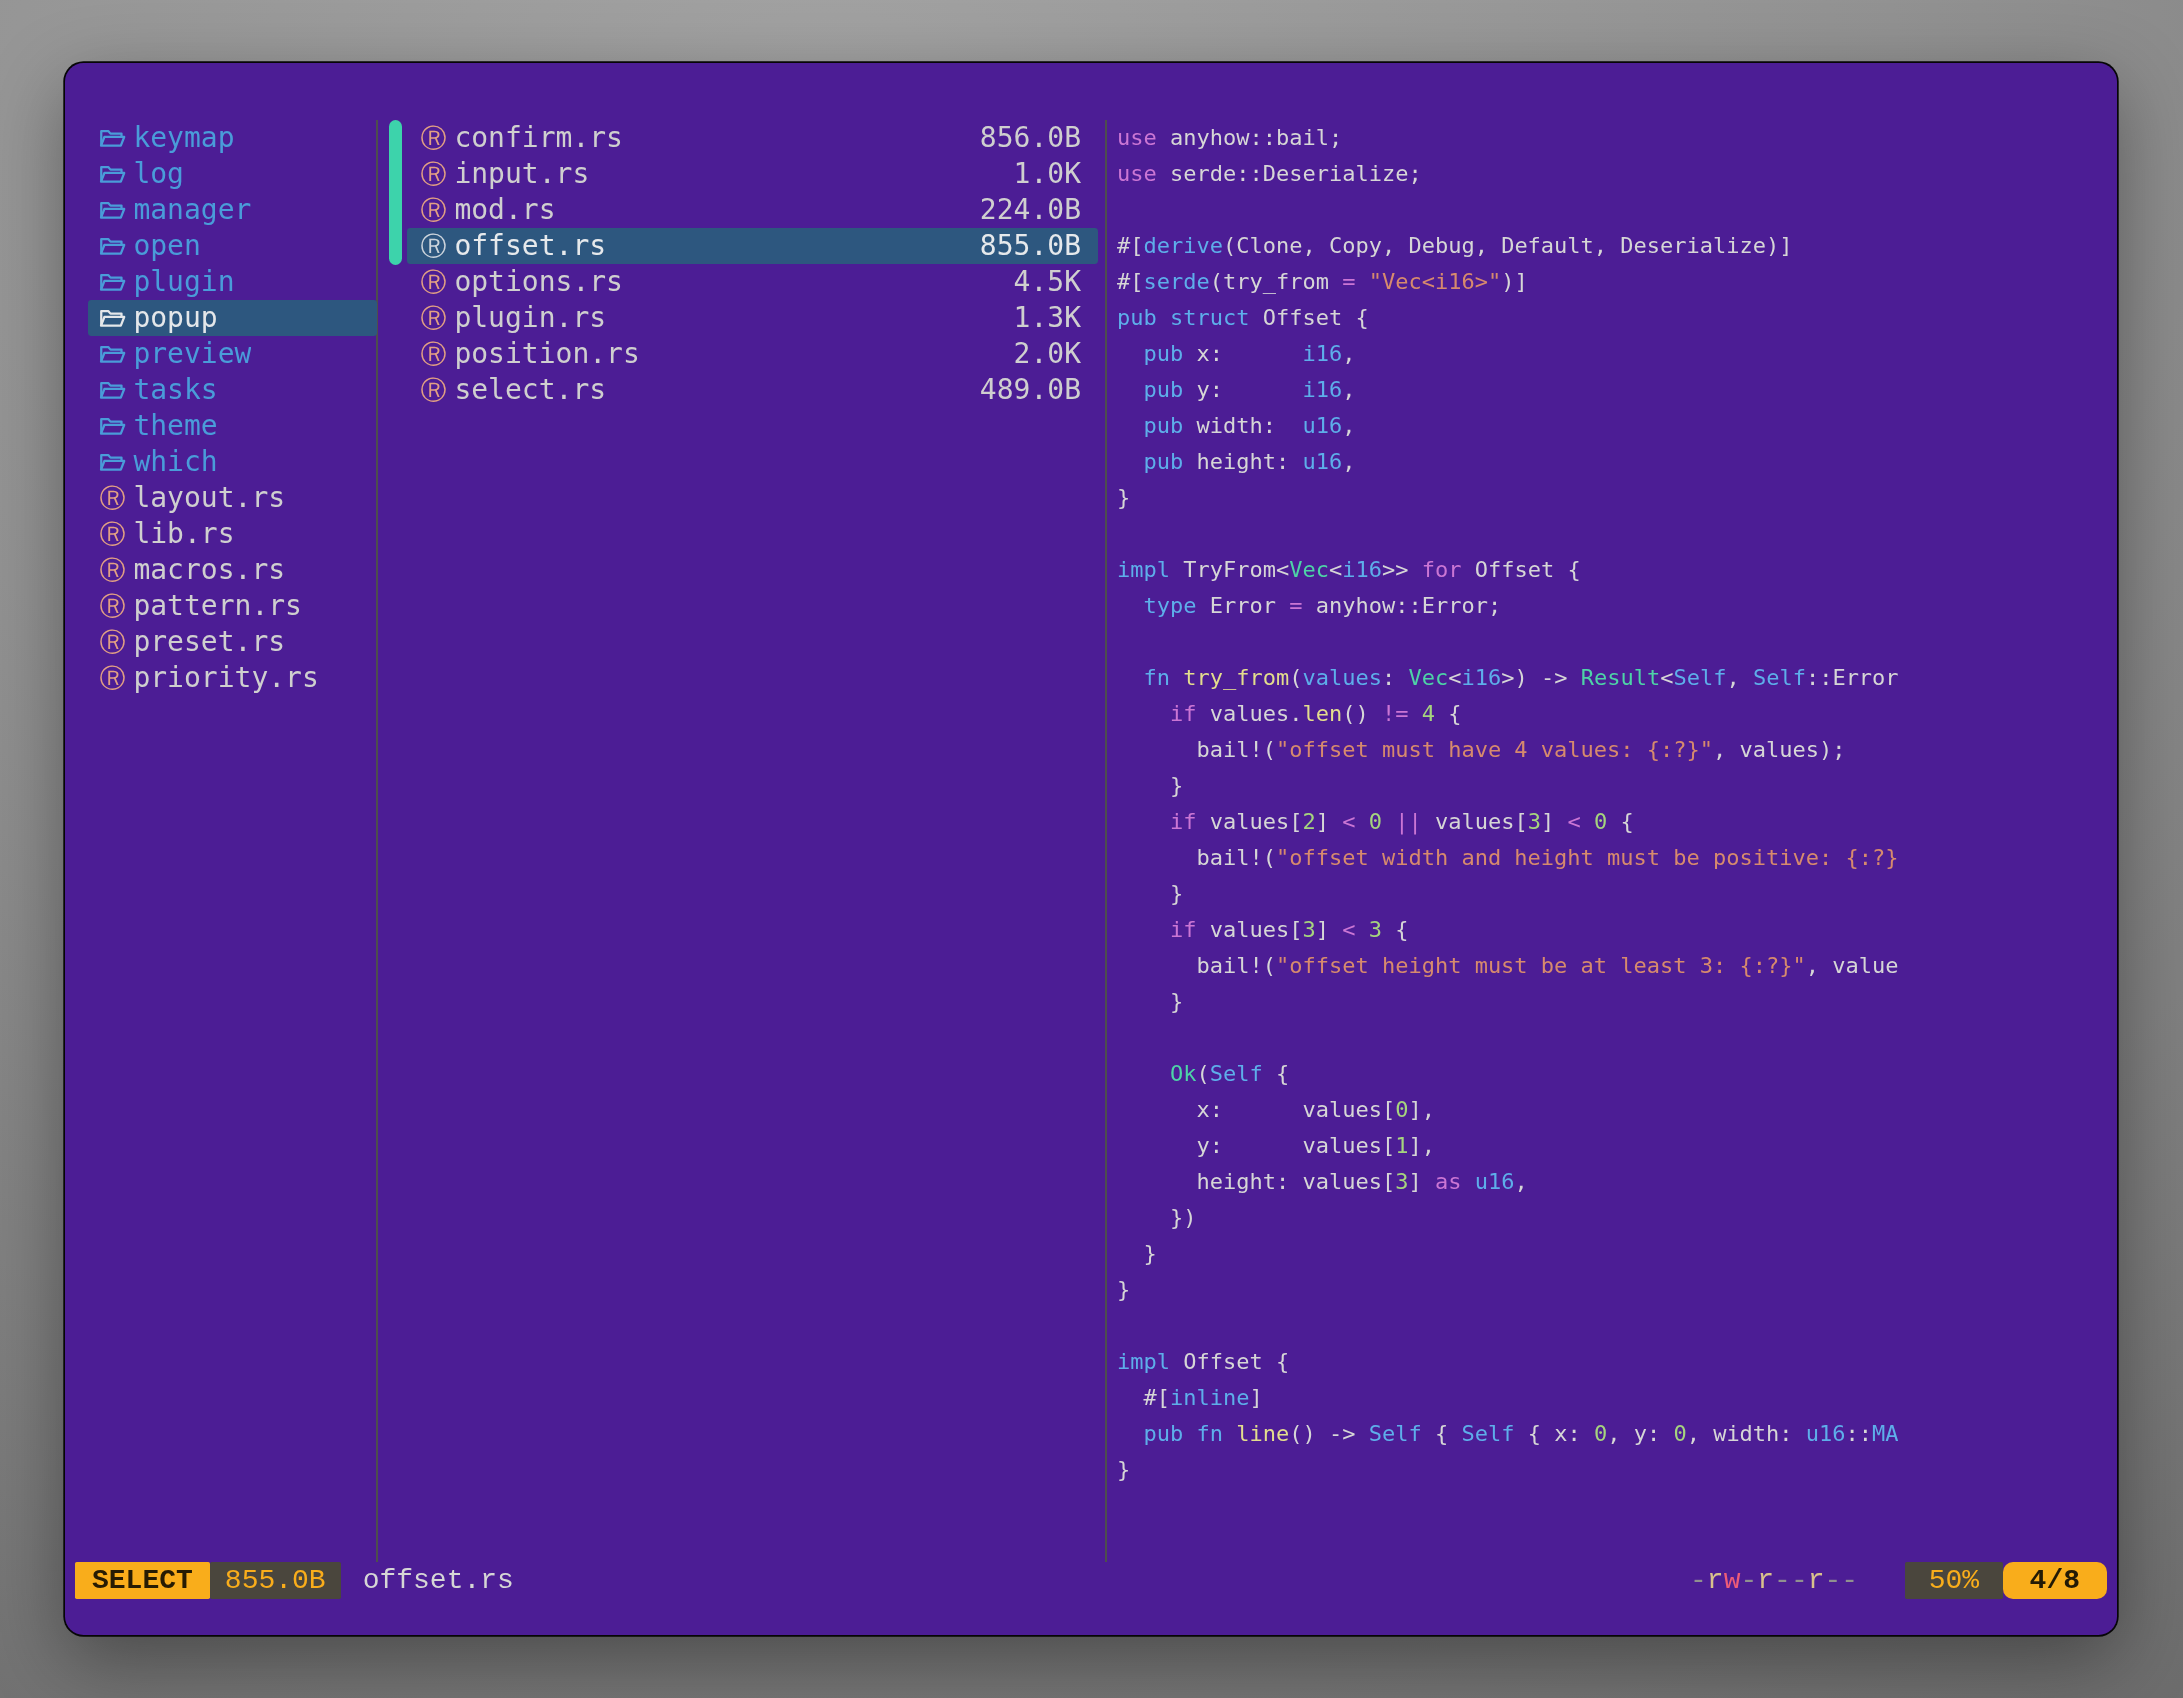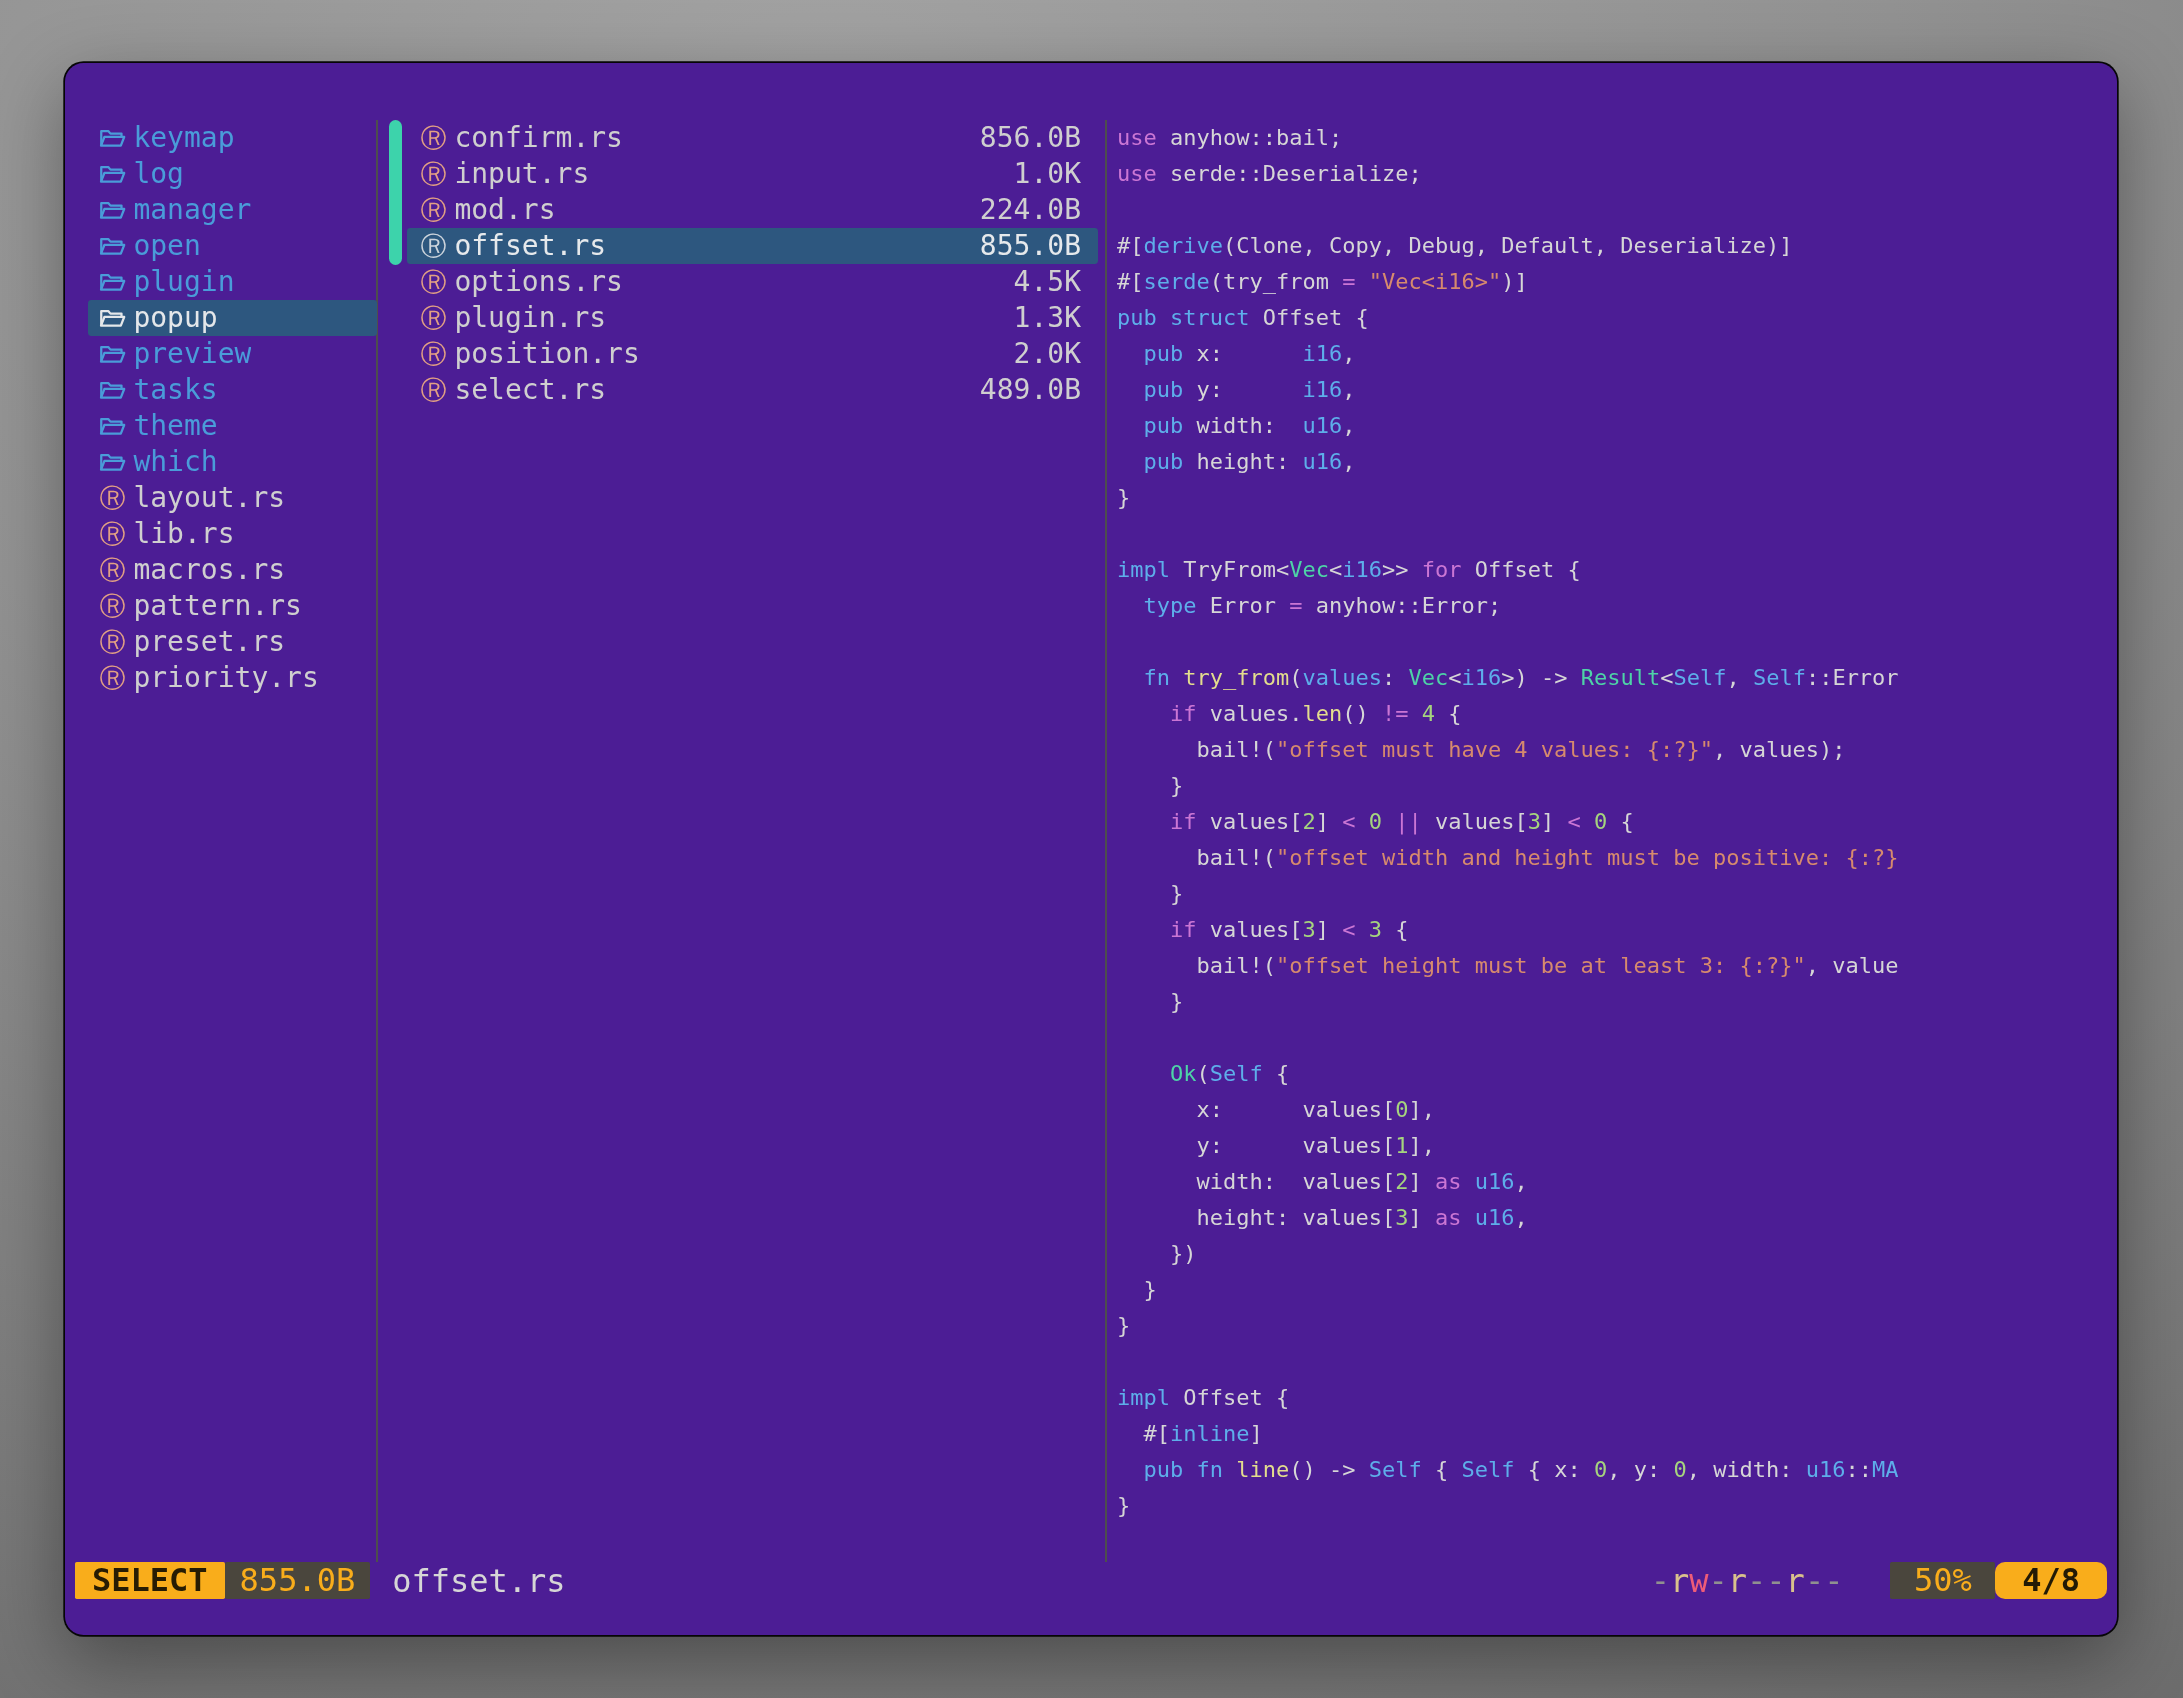--- a/index.html
+++ b/index.html
@@ -51,21 +51,21 @@
   .cl{height:36px;line-height:36px;font-size:22px;white-space:pre;min-height:36px;}
   .c-fg{color:#d6d6d6;}
   .c-kw{color:#cb76d4;}
   .c-blue{color:#5eaeea;}
   .c-teal{color:#4ed3a7;}
   .c-yel{color:#e3dd8d;}
   .c-grn{color:#a6d47e;}
   .c-str{color:#d78a6d;}
 
   
-  .statusbar{position:absolute;left:10px;right:10px;top:1499px;height:37px;display:flex;align-items:center;font-size:32px;}
+  .statusbar{position:absolute;left:10px;right:10px;top:1499px;height:37px;display:flex;align-items:center;font-size:28px;font-family:Liberation Mono, monospace;}
   .badge-mode{
     background:var(--accent,#f9ad1b);color:#271c03;font-weight:bold;
     padding:0 17px;height:37px;line-height:37px;border-radius:1.7px;
   }
   .badge-size{
     background:#4a463d;color:var(--accent,#f9ad1b);
     padding:0 15px;height:37px;line-height:37px;border-radius:1.7px;
   }
   .sb-name{margin-left:22px;color:#d6d6d6;}
   .sb-right{margin-left:auto;display:flex;align-items:center;}
@@ -273,21 +273,20 @@
       <div class="cl"><span class="c-fg">    </span><span class="c-kw">if</span><span class="c-fg"> values[</span><span class="c-grn">2</span><span class="c-fg">] </span><span class="c-kw">&lt;</span><span class="c-fg"> </span><span class="c-grn">0</span><span class="c-fg"> </span><span class="c-kw">||</span><span class="c-fg"> values[</span><span class="c-grn">3</span><span class="c-fg">] </span><span class="c-kw">&lt;</span><span class="c-fg"> </span><span class="c-grn">0</span><span class="c-fg"> {</span></div>
       <div class="cl"><span class="c-fg">      bail!(</span><span class="c-str">"offset width and height must be positive: {:?}</span></div>
       <div class="cl"><span class="c-fg">    }</span></div>
       <div class="cl"><span class="c-fg">    </span><span class="c-kw">if</span><span class="c-fg"> values[</span><span class="c-grn">3</span><span class="c-fg">] </span><span class="c-kw">&lt;</span><span class="c-fg"> </span><span class="c-grn">3</span><span class="c-fg"> {</span></div>
       <div class="cl"><span class="c-fg">      bail!(</span><span class="c-str">"offset height must be at least 3: {:?}"</span><span class="c-fg">, value</span></div>
       <div class="cl"><span class="c-fg">    }</span></div>
       <div class="cl">&nbsp;</div>
       <div class="cl"><span class="c-fg">    </span><span class="c-teal">Ok</span><span class="c-fg">(</span><span class="c-blue">Self</span><span class="c-fg"> {</span></div>
       <div class="cl"><span class="c-fg">      x:      values[</span><span class="c-grn">0</span><span class="c-fg">],</span></div>
       <div class="cl"><span class="c-fg">      y:      values[</span><span class="c-grn">1</span><span class="c-fg">],</span></div>
-      <div class="cl"><span class="c-fg">      width:  values[</span><span class="c-grn">2</span><span class="c-fg">] </span><span class="c-kw">as</span><span class="c-fg"> </span><span class="c-blue">u16</span><span class="c-fg">,</span></div>
       <div class="cl"><span class="c-fg">      height: values[</span><span class="c-grn">3</span><span class="c-fg">] </span><span class="c-kw">as</span><span class="c-fg"> </span><span class="c-blue">u16</span><span class="c-fg">,</span></div>
       <div class="cl"><span class="c-fg">    })</span></div>
       <div class="cl"><span class="c-fg">  }</span></div>
       <div class="cl"><span class="c-fg">}</span></div>
       <div class="cl">&nbsp;</div>
       <div class="cl"><span class="c-blue">impl</span><span class="c-fg"> Offset {</span></div>
       <div class="cl"><span class="c-fg">  #[</span><span class="c-blue">inline</span><span class="c-fg">]</span></div>
       <div class="cl"><span class="c-fg">  </span><span class="c-blue">pub fn</span><span class="c-fg"> </span><span class="c-yel">line</span><span class="c-fg">() -&gt; </span><span class="c-blue">Self</span><span class="c-fg"> { </span><span class="c-blue">Self</span><span class="c-fg"> { x: </span><span class="c-grn">0</span><span class="c-fg">, y: </span><span class="c-grn">0</span><span class="c-fg">, width: </span><span class="c-blue">u16</span><span class="c-fg">::</span><span class="c-blue">MA</span></div>
       <div class="cl"><span class="c-fg">}</span></div>
     </div>

